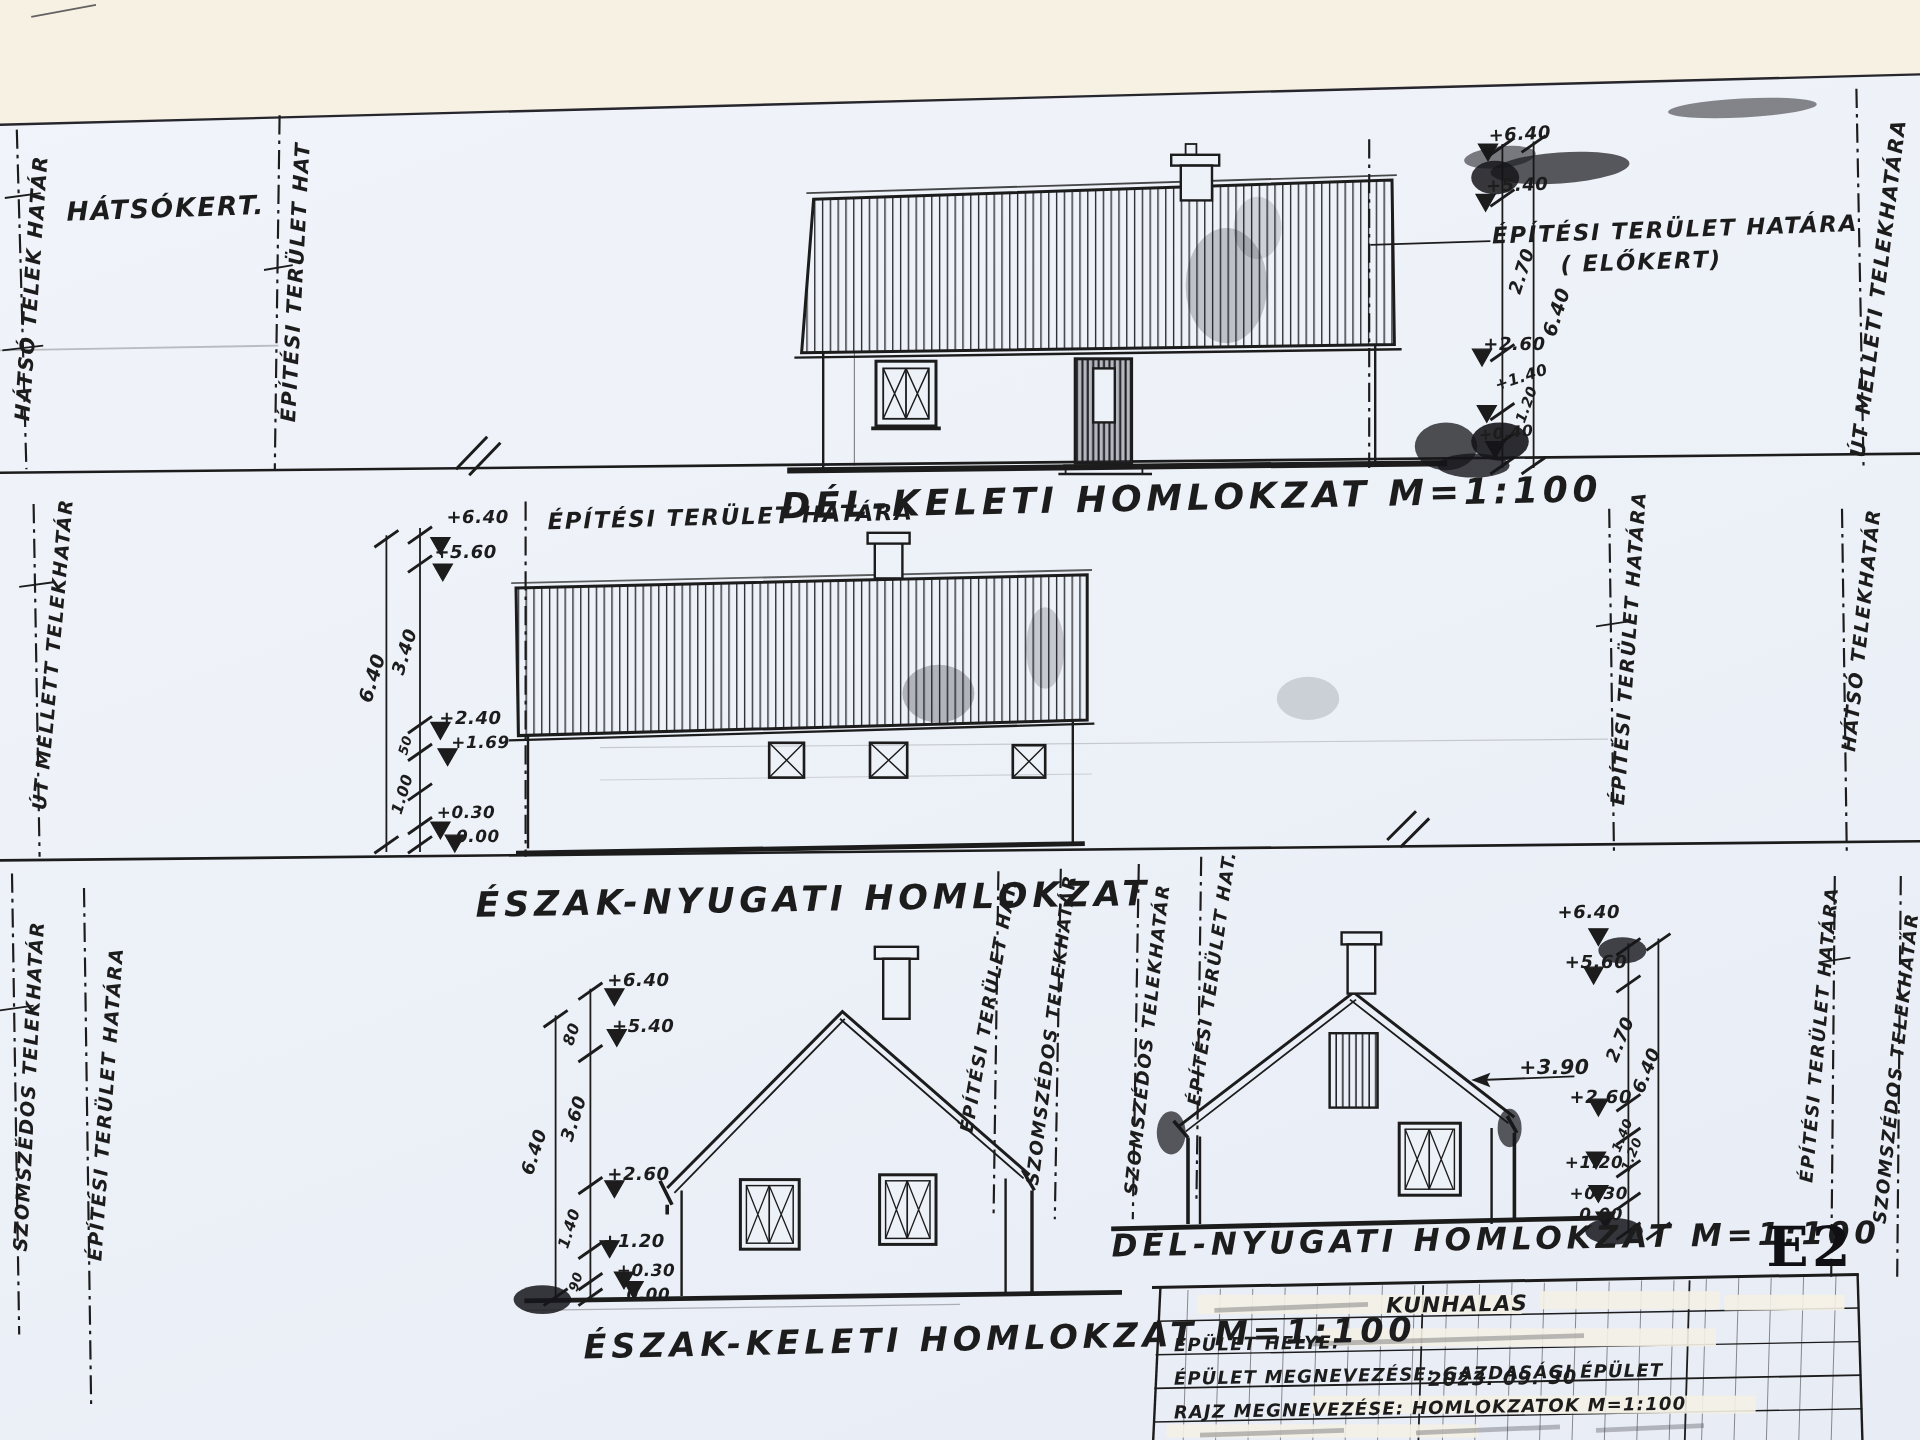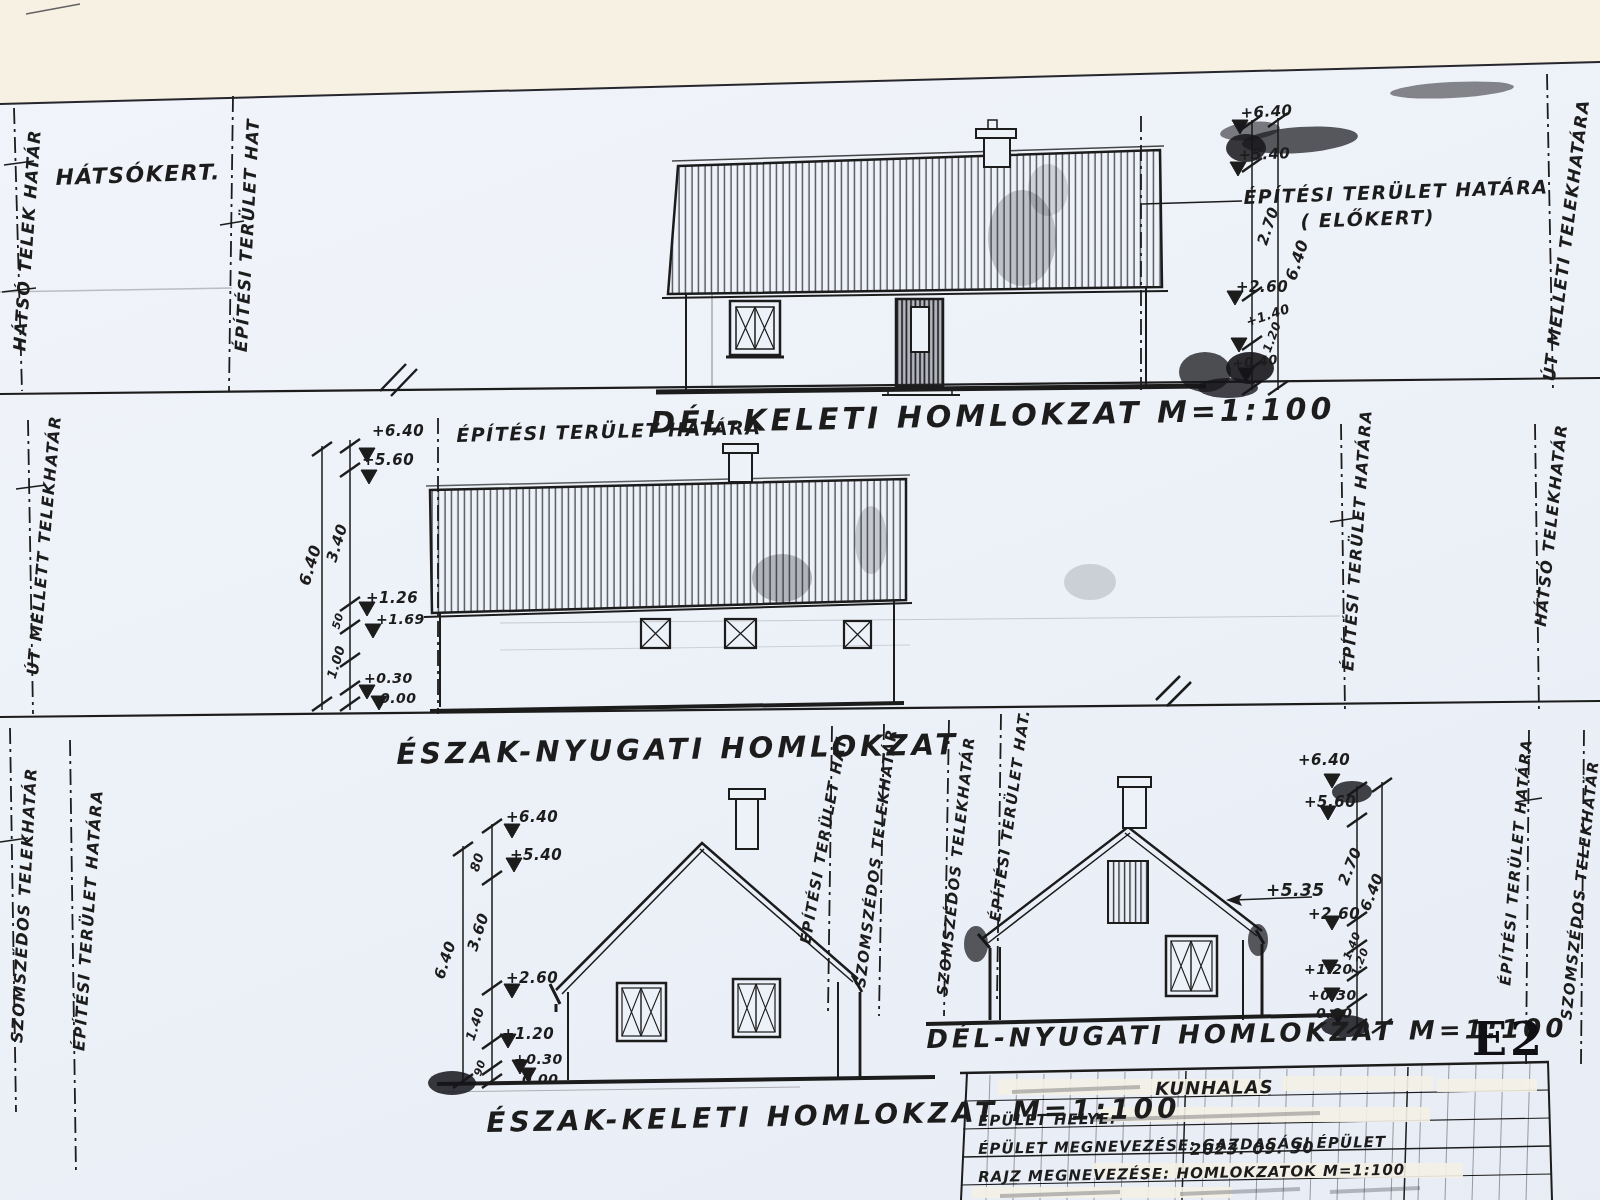--- a/index.html
+++ b/index.html
@@ -365,21 +365,21 @@
 <div class="t" style="left:456px;top:424px;font-size:19px;transform:rotate(-1.5deg);">ÉPÍTÉSI TERÜLET HATÁRA</div>
 <div class="t vt" style="left:44px;top:545px;font-size:16px;transform:translate(-50%,-50%) rotate(-85deg);">ÚT MELLETT TELEKHATÁR</div>
 <div class="t vt" style="left:1357px;top:540px;font-size:16px;transform:translate(-50%,-50%) rotate(-86deg);">ÉPÍTÉSI TERÜLET HATÁRA</div>
 <div class="t vt" style="left:1551px;top:525px;font-size:16px;transform:translate(-50%,-50%) rotate(-84deg);">HÁTSÓ TELEKHATÁR</div>
 <div class="t title" style="left:396px;top:737px;font-size:29px;transform:rotate(-1deg);">ÉSZAK-NYUGATI HOMLOKZAT</div>
 
 <div class="t dim" style="left:372px;top:422px;font-size:15px;">+6.40</div>
 <div class="t dim" style="left:362px;top:451px;font-size:15px;">+5.60</div>
 <div class="t dim vt" style="left:310px;top:565px;font-size:16px;transform:translate(-50%,-50%) rotate(-73deg);">6.40</div>
 <div class="t dim vt" style="left:337px;top:543px;font-size:15px;transform:translate(-50%,-50%) rotate(-73deg);">3.40</div>
-<div class="t dim" style="left:366px;top:589px;font-size:15px;">+1.26</div>
+<div class="t dim" style="left:366px;top:589px;font-size:15px;">+2.40</div>
 <div class="t dim" style="left:376px;top:611px;font-size:14px;">+1.69</div>
 <div class="t dim vt" style="left:338px;top:621px;font-size:11px;transform:translate(-50%,-50%) rotate(-73deg);">50</div>
 <div class="t dim vt" style="left:336px;top:662px;font-size:13px;transform:translate(-50%,-50%) rotate(-73deg);">1.00</div>
 <div class="t dim" style="left:364px;top:670px;font-size:14px;">+0.30</div>
 <div class="t dim" style="left:380px;top:690px;font-size:14px;">0.00</div>
 
 <div class="t vt" style="left:24px;top:905px;font-size:16px;transform:translate(-50%,-50%) rotate(-87deg);">SZOMSZÉDOS TELEKHATÁR</div>
 <div class="t vt" style="left:88px;top:920px;font-size:16px;transform:translate(-50%,-50%) rotate(-86deg);">ÉPÍTÉSI TERÜLET HATÁRA</div>
 <div class="t vt" style="left:824px;top:838px;font-size:15px;transform:translate(-50%,-50%) rotate(-80deg);">ÉPÍTÉSI TERÜLET HAT.</div>
 <div class="t vt" style="left:876px;top:858px;font-size:15px;transform:translate(-50%,-50%) rotate(-83deg);">SZOMSZÉDOS TELEKHATÁR</div>
@@ -398,21 +398,21 @@
 <div class="t dim" style="left:502px;top:1025px;font-size:15px;">+1.20</div>
 <div class="t dim" style="left:514px;top:1051px;font-size:14px;">+0.30</div>
 <div class="t dim" style="left:522px;top:1071px;font-size:14px;">0.00</div>
 <div class="t dim vt" style="left:480px;top:1068px;font-size:11px;transform:translate(-50%,-50%) rotate(-72deg);">90</div>
 <div class="t title" style="left:486px;top:1106px;font-size:28px;transform:rotate(-1.2deg);">ÉSZAK-KELETI HOMLOKZAT M=1:100</div>
 
 <div class="t dim" style="left:1298px;top:751px;font-size:15px;">+6.40</div>
 <div class="t dim" style="left:1304px;top:793px;font-size:15px;">+5.60</div>
 <div class="t dim vt" style="left:1350px;top:866px;font-size:15px;transform:translate(-50%,-50%) rotate(-68deg);">2.70</div>
 <div class="t dim vt" style="left:1372px;top:892px;font-size:15px;transform:translate(-50%,-50%) rotate(-68deg);">6.40</div>
-<div class="t dim" style="left:1266px;top:880px;font-size:17px;">+5.35</div>
+<div class="t dim" style="left:1266px;top:880px;font-size:17px;">+3.90</div>
 <div class="t dim" style="left:1308px;top:905px;font-size:15px;">+2.60</div>
 <div class="t dim vt" style="left:1352px;top:946px;font-size:11px;transform:translate(-50%,-50%) rotate(-68deg);">1.40</div>
 <div class="t dim vt" style="left:1360px;top:962px;font-size:11px;transform:translate(-50%,-50%) rotate(-68deg);">1.20</div>
 <div class="t dim" style="left:1304px;top:961px;font-size:14px;">+1.20</div>
 <div class="t dim" style="left:1308px;top:987px;font-size:14px;">+0.30</div>
 <div class="t dim" style="left:1316px;top:1005px;font-size:14px;">0.00</div>
 <div class="t title" style="left:926px;top:1024px;font-size:26px;transform:rotate(-1deg);">DÉL-NYUGATI HOMLOKZAT M=1:100</div>
 
 <div class="t stencil" style="left:1472px;top:1012px;font-size:46px;font-style:normal;">E2</div>
 <div class="t tb" style="left:1155px;top:1078px;font-size:18px;transform:rotate(-1deg);">KUNHALAS</div>

